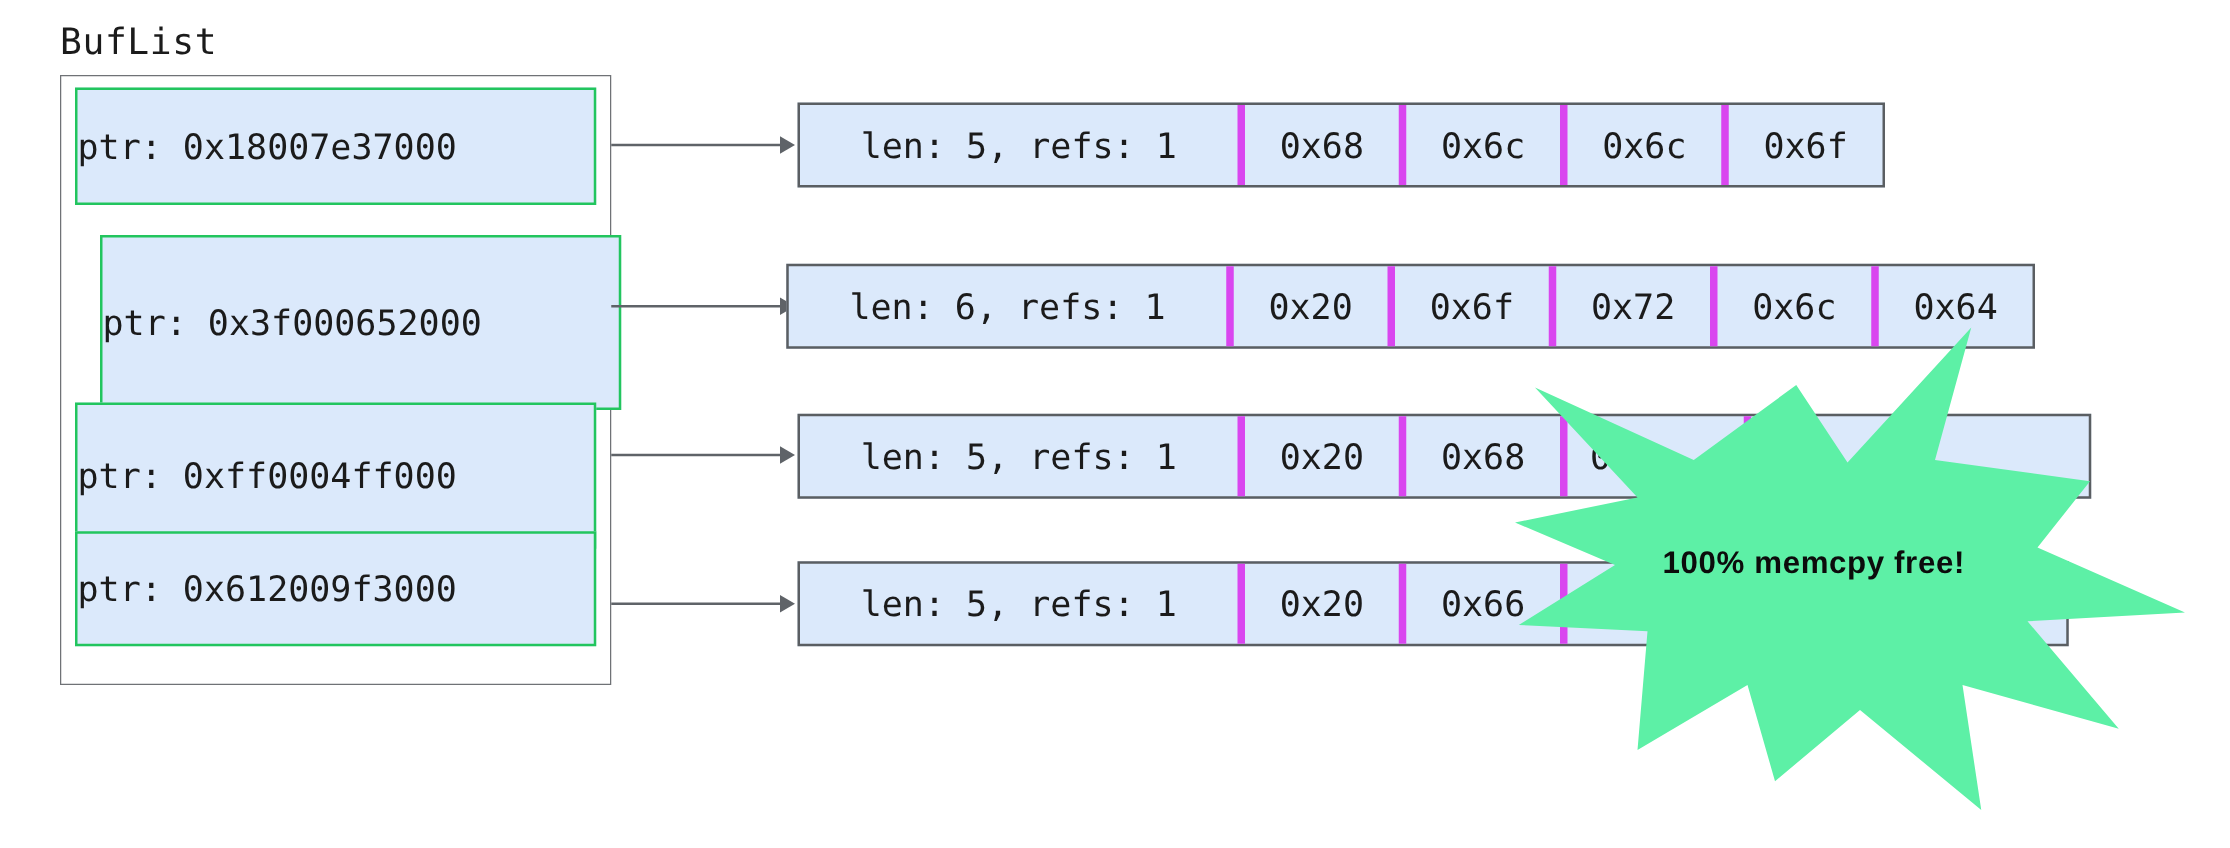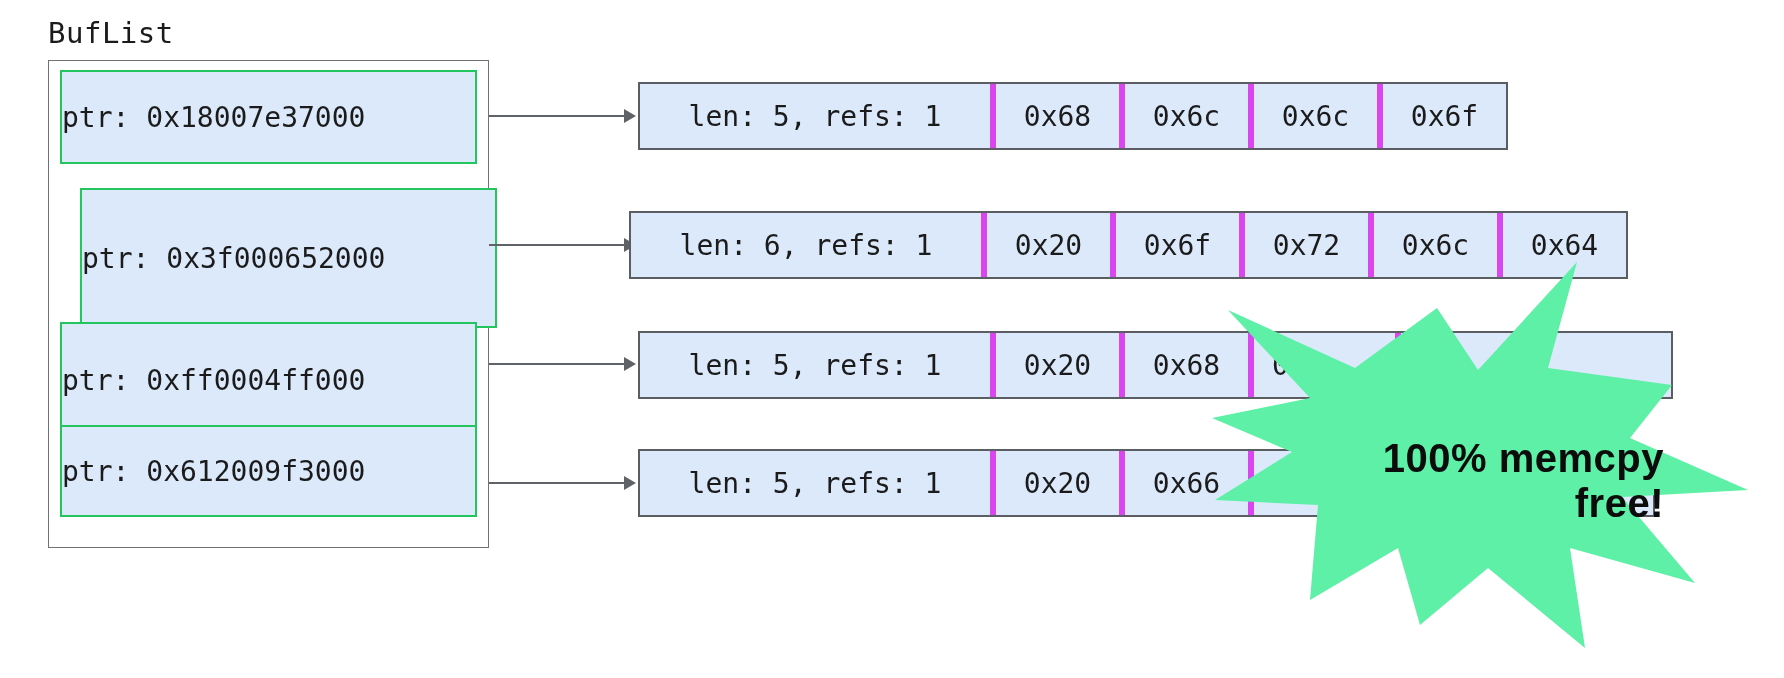--- a/index.html
+++ b/index.html
@@ -14,22 +14,22 @@
   .arrow{position:absolute;height:0;border-top:2.5px solid #5f6368;}
   .arrow .head{position:absolute;right:-12px;top:-8px;width:0;height:0;
                border-left:12px solid #5f6368;border-top:7px solid transparent;
                border-bottom:7px solid transparent;}
   .buf-row{position:absolute;display:flex;border:2px solid #5a5e62;background:#dbe9fb;
            box-sizing:content-box;height:64px;font-size:28px;}
   .buf-len{width:350px;display:flex;align-items:center;justify-content:center;white-space:pre;}
   .buf-cell{width:123px;border-left:6px solid #d946ef;display:flex;align-items:center;
             justify-content:center;white-space:pre;overflow:hidden;}
   #star-svg{position:absolute;left:0;top:0;width:1784px;height:678px;}
-  .badge-text{position:absolute;left:1330px;top:436px;width:334px;text-align:right;
-              font-family:"Liberation Sans",sans-serif;font-weight:bold;font-size:40px;
+  .badge-text{position:absolute;left:1330px;top:436px;width:334px;text-align:left;
+              font-family:"Liberation Sans",sans-serif;font-weight:bold;font-size:25px;
               color:#0c0c0c;letter-spacing:0.5px;}
 </style>
 </head>
 <body>
 
 <div id="canvas">
 
   <div class="title">BufList</div>
 
   <div class="outer-box"></div>

